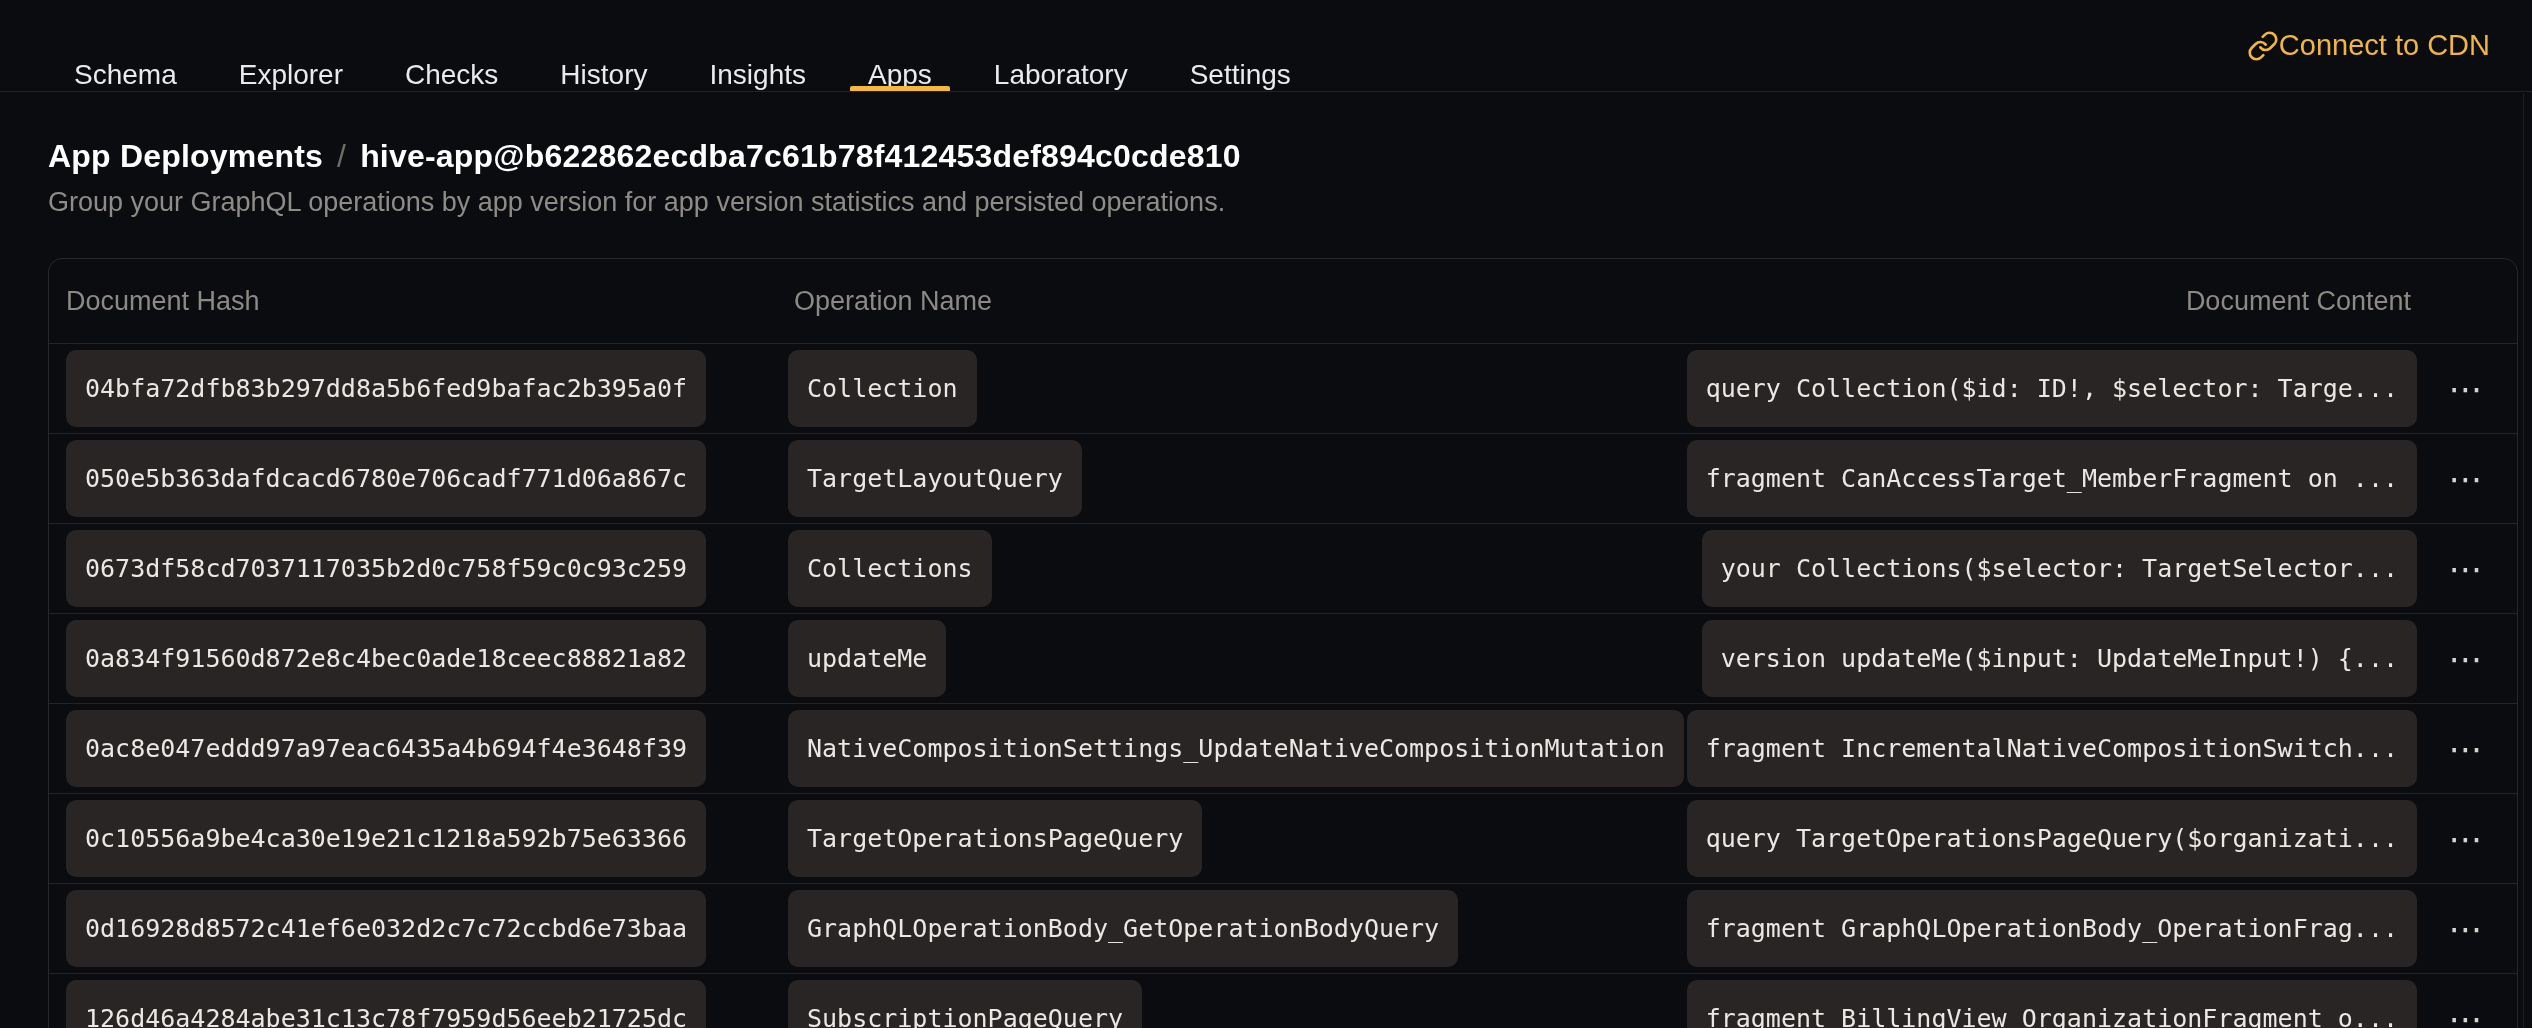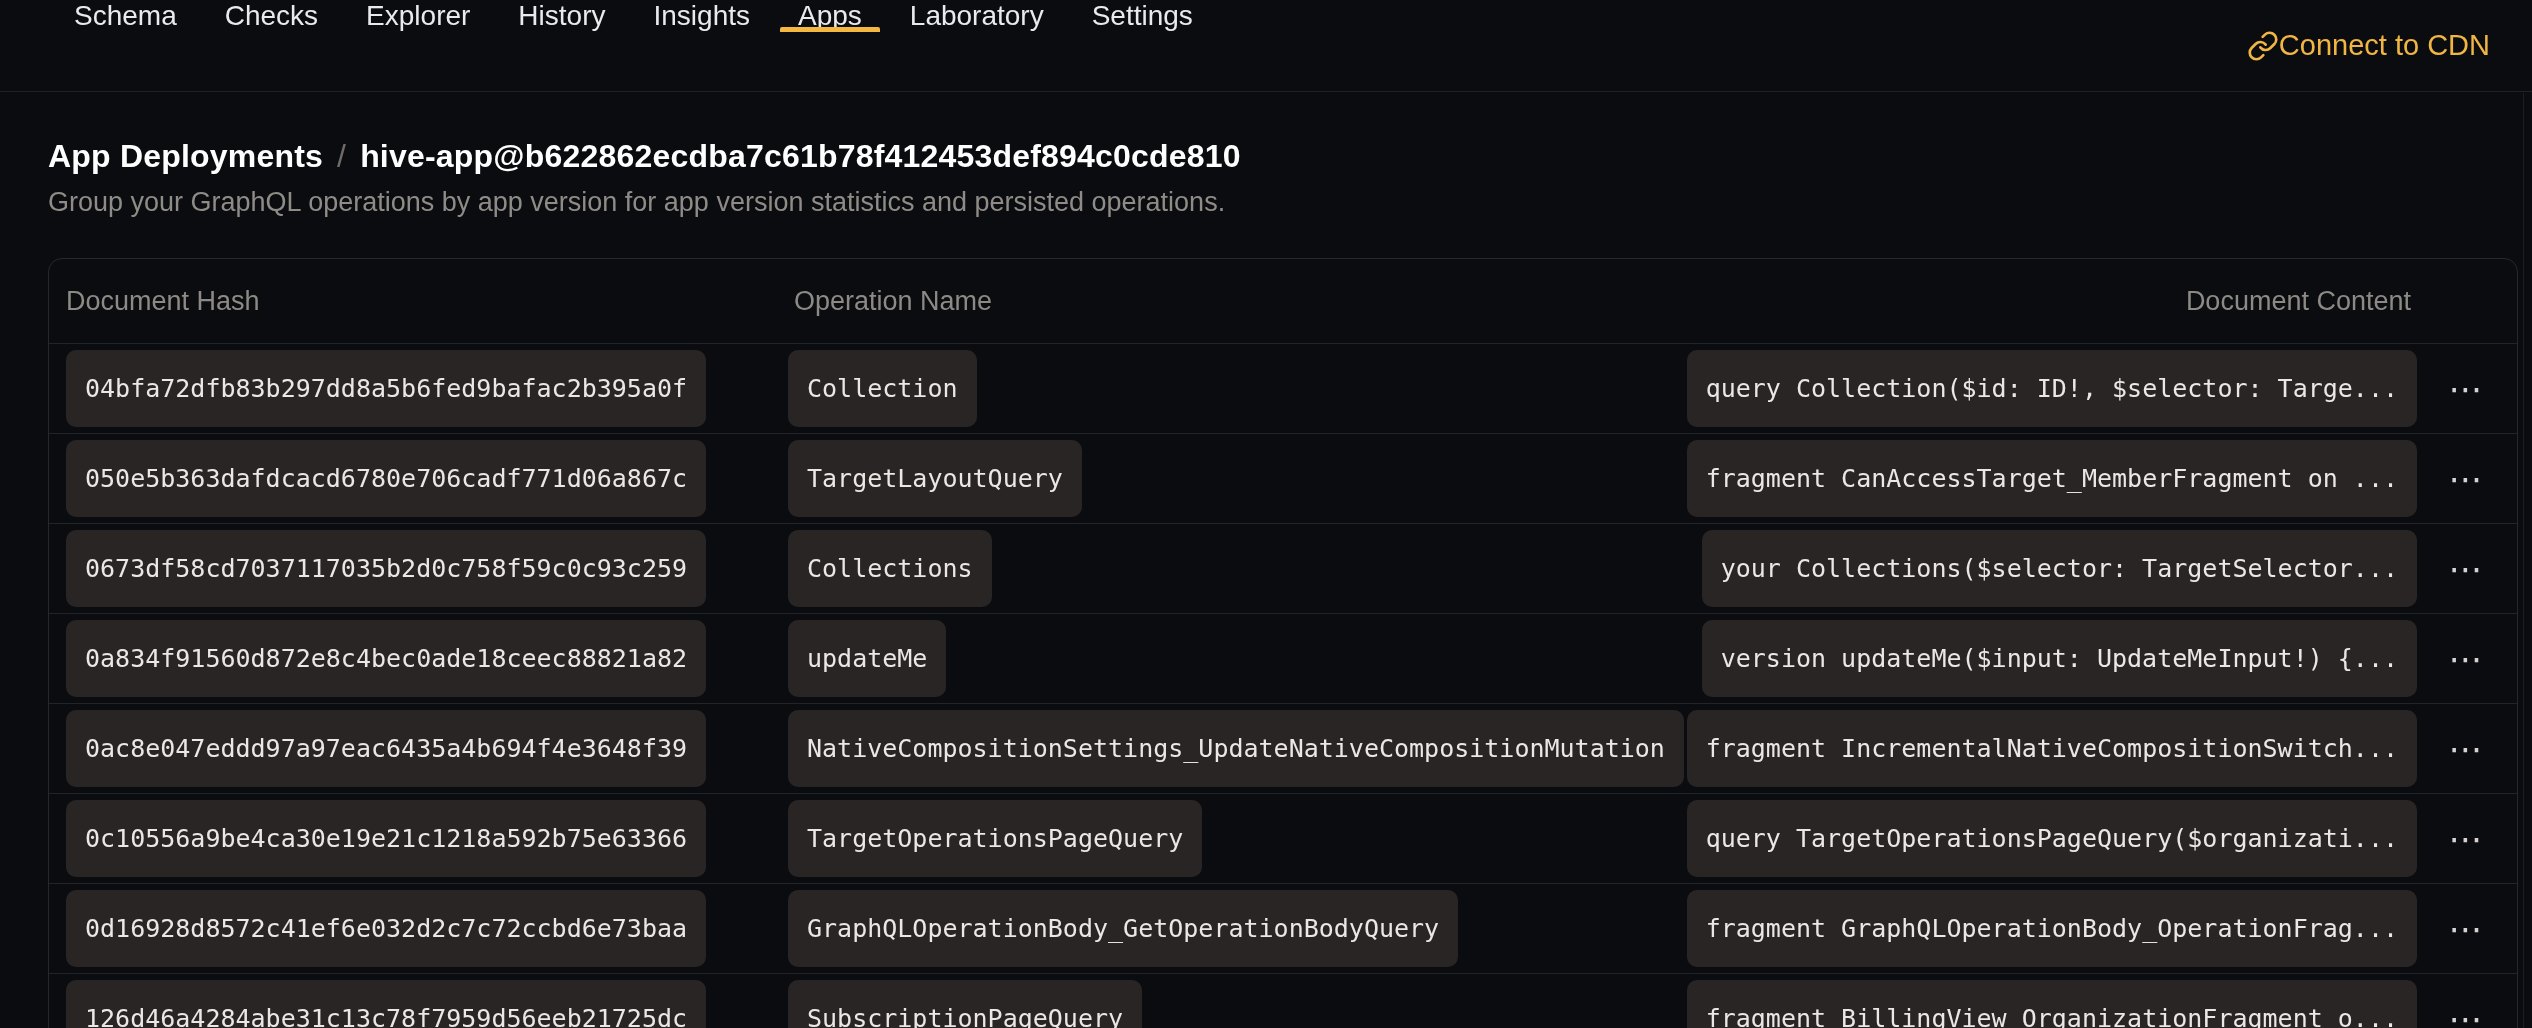--- a/index.html
+++ b/index.html
@@ -13,21 +13,21 @@
 
   
   .navbar {
     height: 92px;
     display: flex;
     align-items: stretch;
     border-bottom: 1px solid #1e2126;
     padding-left: 50px;
     padding-right: 42px;
   }
-  .nav-items { display: flex; align-items: flex-start; }
+  .nav-items { display: flex; align-items: flex-end; gap: 14px; }
   .nav-item {
     display: flex; align-items: center;
     padding: 0 24px;
     font-size: 28px;
     color: #e8eaeb;
     position: relative;
     cursor: pointer;
     white-space: nowrap;
   }
   .nav-item.active::after {
@@ -104,22 +104,22 @@
     width: 1px; height: 935px;
     background: #1c1e23;
   }
 </style>
 </head>
 <body>
 
 <nav class="navbar">
   <div class="nav-items">
     <div class="nav-item">Schema</div>
+    <div class="nav-item">Explorer</div>
     <div class="nav-item">Checks</div>
-    <div class="nav-item">Explorer</div>
     <div class="nav-item">History</div>
     <div class="nav-item">Insights</div>
     <div class="nav-item active">Apps</div>
     <div class="nav-item">Laboratory</div>
     <div class="nav-item">Settings</div>
   </div>
   <div class="nav-spacer"></div>
   <button class="cdn-button">
     <span style="display:flex;align-items:center;">
       <svg viewBox="0 0 24 24" fill="none" stroke="currentColor" stroke-width="2" stroke-linecap="round" stroke-linejoin="round">

